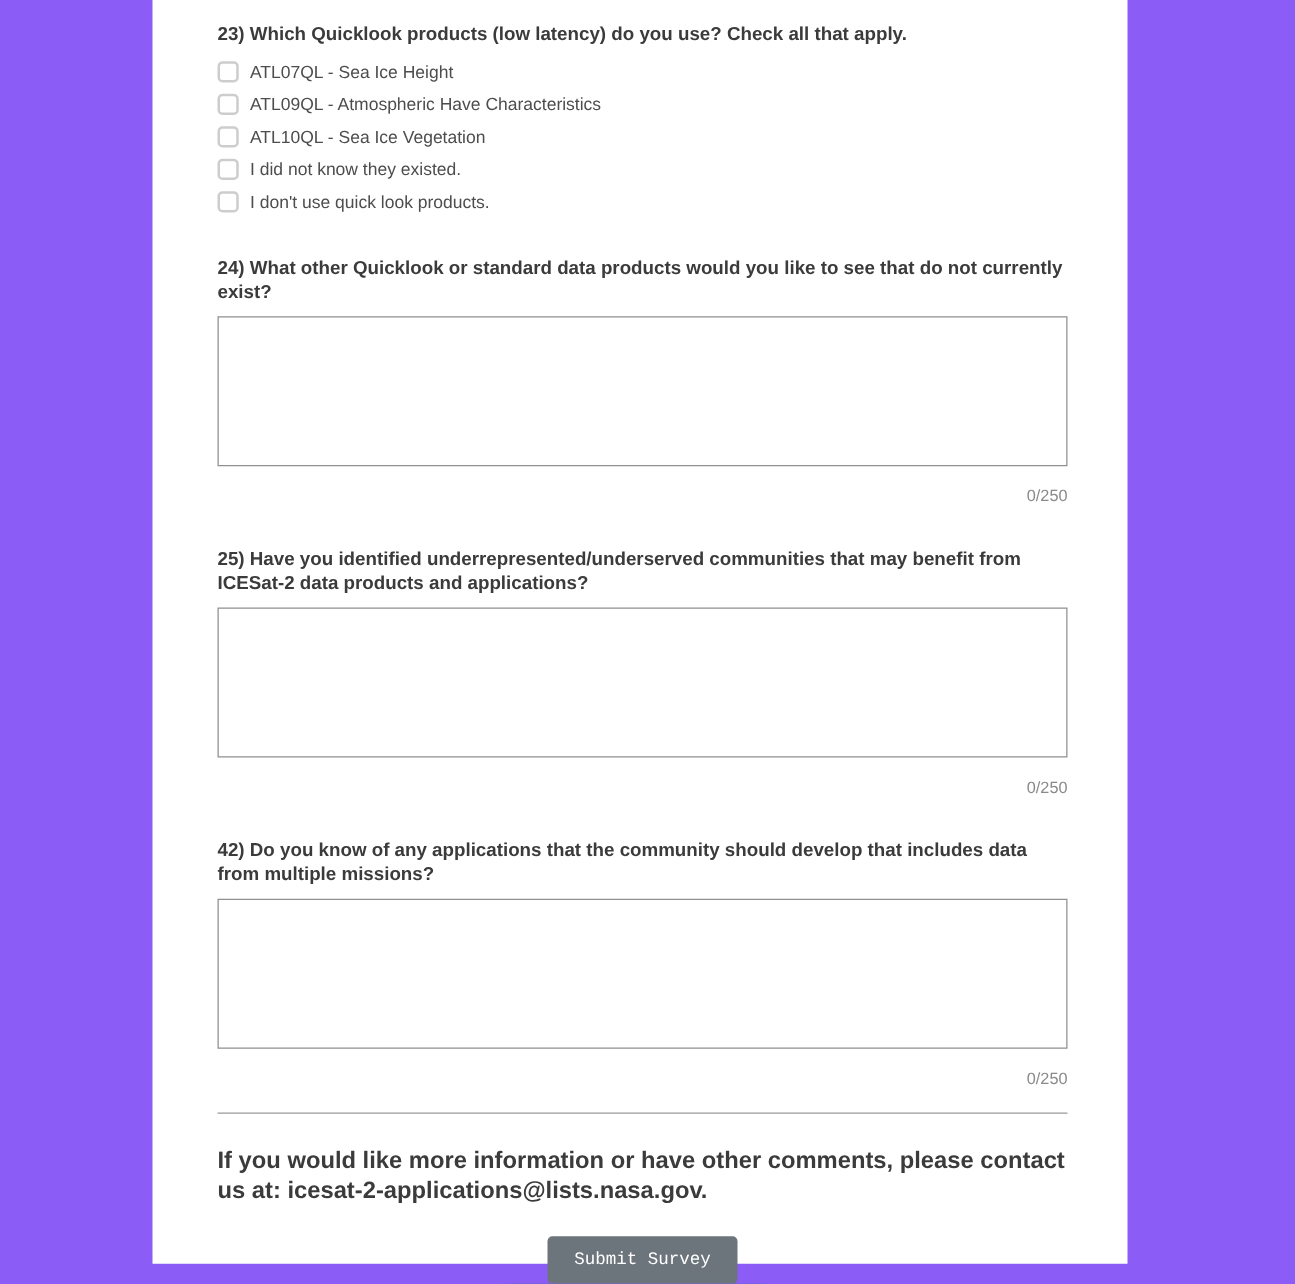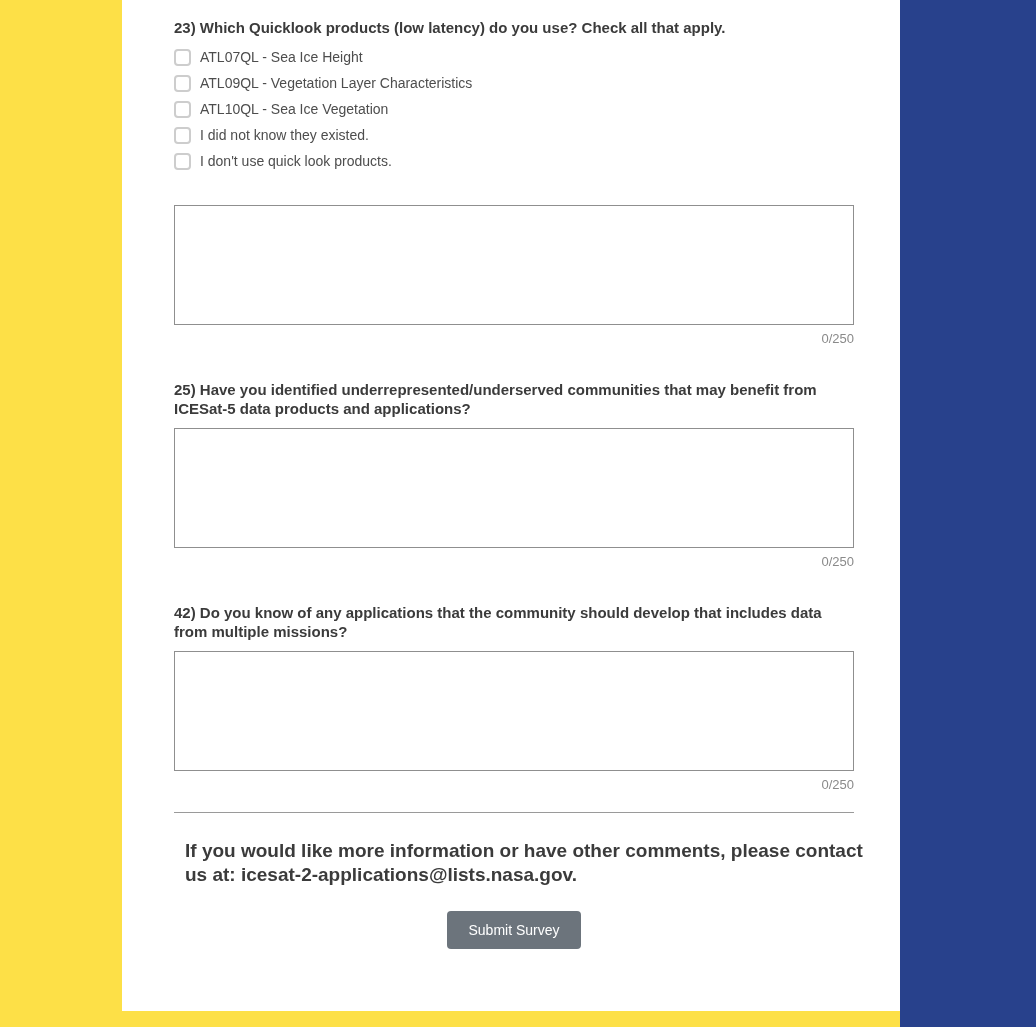--- a/index.html
+++ b/index.html
@@ -4,23 +4,23 @@
 <style>
   * { box-sizing: border-box; }
   html, body { margin: 0; padding: 0; }
   body {
     background: #28418c;
     font-family: "Liberation Sans", sans-serif;
     width: 1036px;
   }
   .page {
     position: relative;
-    width: 900px;
+    width: 1036px;
     height: 1027px;
-    background: #fde047;
+    background: #8b5cf6;
     overflow: hidden;
   }
   .card {
     position: absolute;
     left: 122px;
     top: 0;
     width: 780px;
     height: 1011px;
     background: #ffffff;
     padding: 18px 48px 8px 52px;
@@ -67,92 +67,93 @@
     font-size: 14px;
     color: #333;
     padding: 8px;
     outline: none;
   }
   .counter {
     width: 680px;
     text-align: right;
     font-size: 13px;
     color: #8a8a8a;
-    margin-top: 6px;
+    margin-top: 16px;
   }
   .divider {
     border: none;
     border-top: 1px solid #9a9a9a;
     margin: 20px 0 26px 0;
     width: 680px;
   }
   .contact {
     font-size: 19px;
     font-weight: bold;
     color: #3b3b3b;
     line-height: 24px;
     width: 680px;
-    margin: 11px;
+    margin: 0;
   }
   .submit-row {
     width: 680px;
     display: flex;
     justify-content: center;
     margin-top: 24px;
   }
   .submit-btn {
     background: #6c747c;
     color: #ffffff;
     border: none;
     border-radius: 4px;
-    font-family: Liberation Sans, sans-serif;
+    font-family: Liberation Mono, monospace;
     font-size: 14px;
     padding: 11px 21px;
     cursor: pointer;
   }
 </style>
 </head>
 <body>
 
 <div class="page">
   <div class="card">
 
     <div class="section" style="margin-top:0;">
       <p class="q-title">23) Which Quicklook products (low latency) do you use? Check all that apply.</p>
       <div class="options">
         <label class="option">
           <span class="checkbox"></span>
           <span class="option-label">ATL07QL - Sea Ice Height</span>
         </label>
         <label class="option">
           <span class="checkbox"></span>
-          <span class="option-label">ATL09QL - Vegetation Layer Characteristics</span>
+          <span class="option-label">ATL09QL - Atmospheric Have Characteristics</span>
         </label>
         <label class="option">
           <span class="checkbox"></span>
           <span class="option-label">ATL10QL - Sea Ice Vegetation</span>
         </label>
         <label class="option">
           <span class="checkbox"></span>
           <span class="option-label">I did not know they existed.</span>
         </label>
         <label class="option">
           <span class="checkbox"></span>
           <span class="option-label">I don't use quick look products.</span>
         </label>
       </div>
     </div>
 
     <div class="section">
+      <p class="q-title">24) What other Quicklook or standard data products would you like to see that do not currently exist?</p>
       <textarea class="textarea" style=""></textarea>
       <div class="counter">0/250</div>
     </div>
 
     <div class="section">
-      <p class="q-title">25) Have you identified underrepresented/underserved communities that may benefit from ICESat-5 data products and applications?</p>
+      <p class="q-title">25) Have you identified underrepresented/underserved communities that may benefit from ICESat-2 data products and applications?</p>
       <textarea class="textarea" style=""></textarea>
       <div class="counter">0/250</div>
     </div>
 
     <div class="section">
       <p class="q-title">42) Do you know of any applications that the community should develop that includes data from multiple missions?</p>
       <textarea class="textarea" style=""></textarea>
       <div class="counter">0/250</div>
     </div>
 

